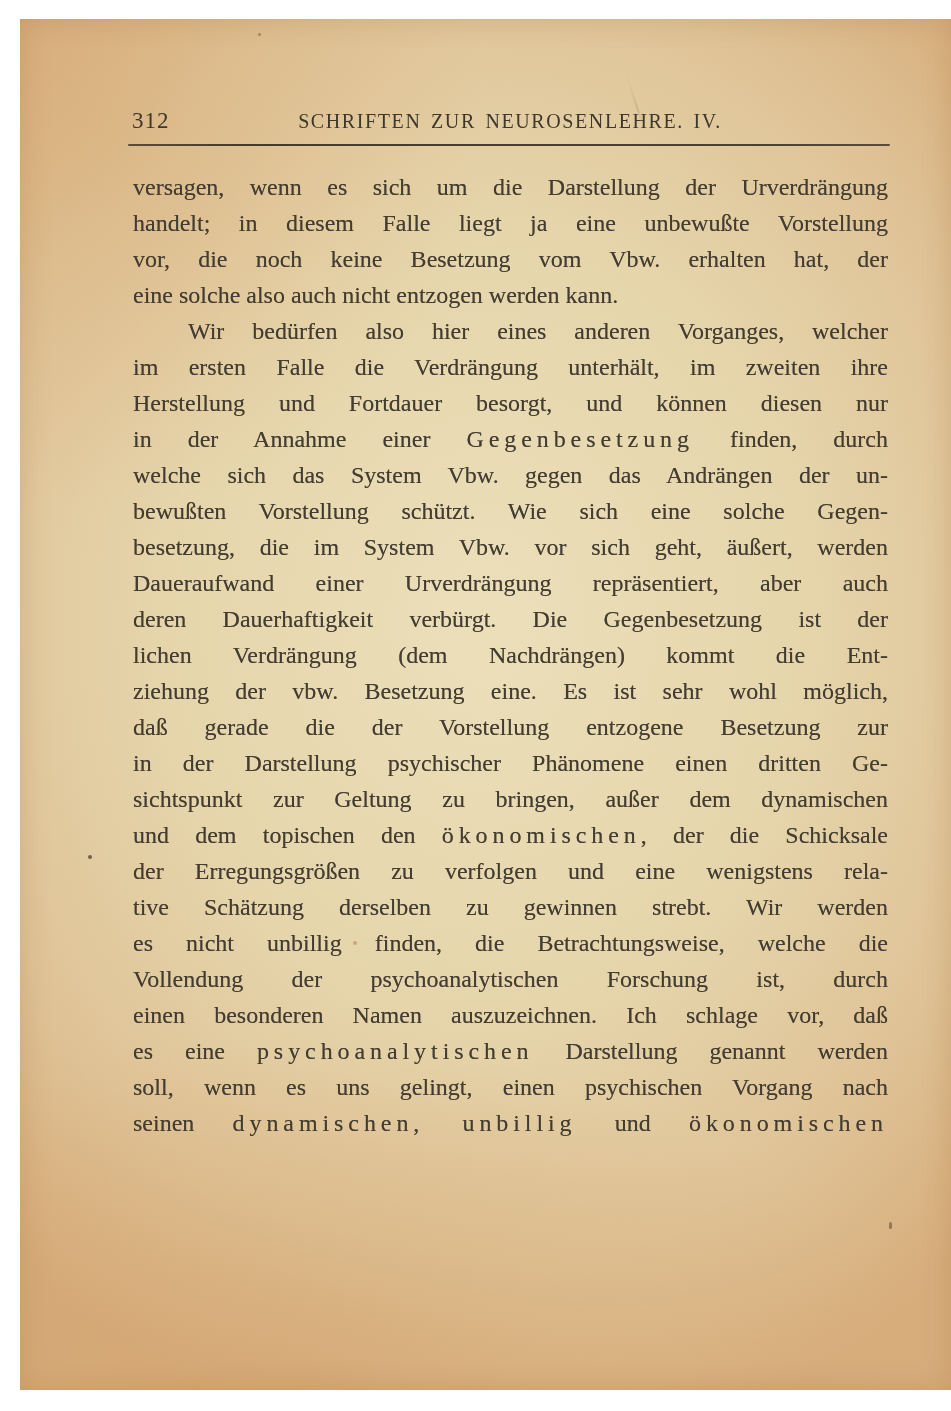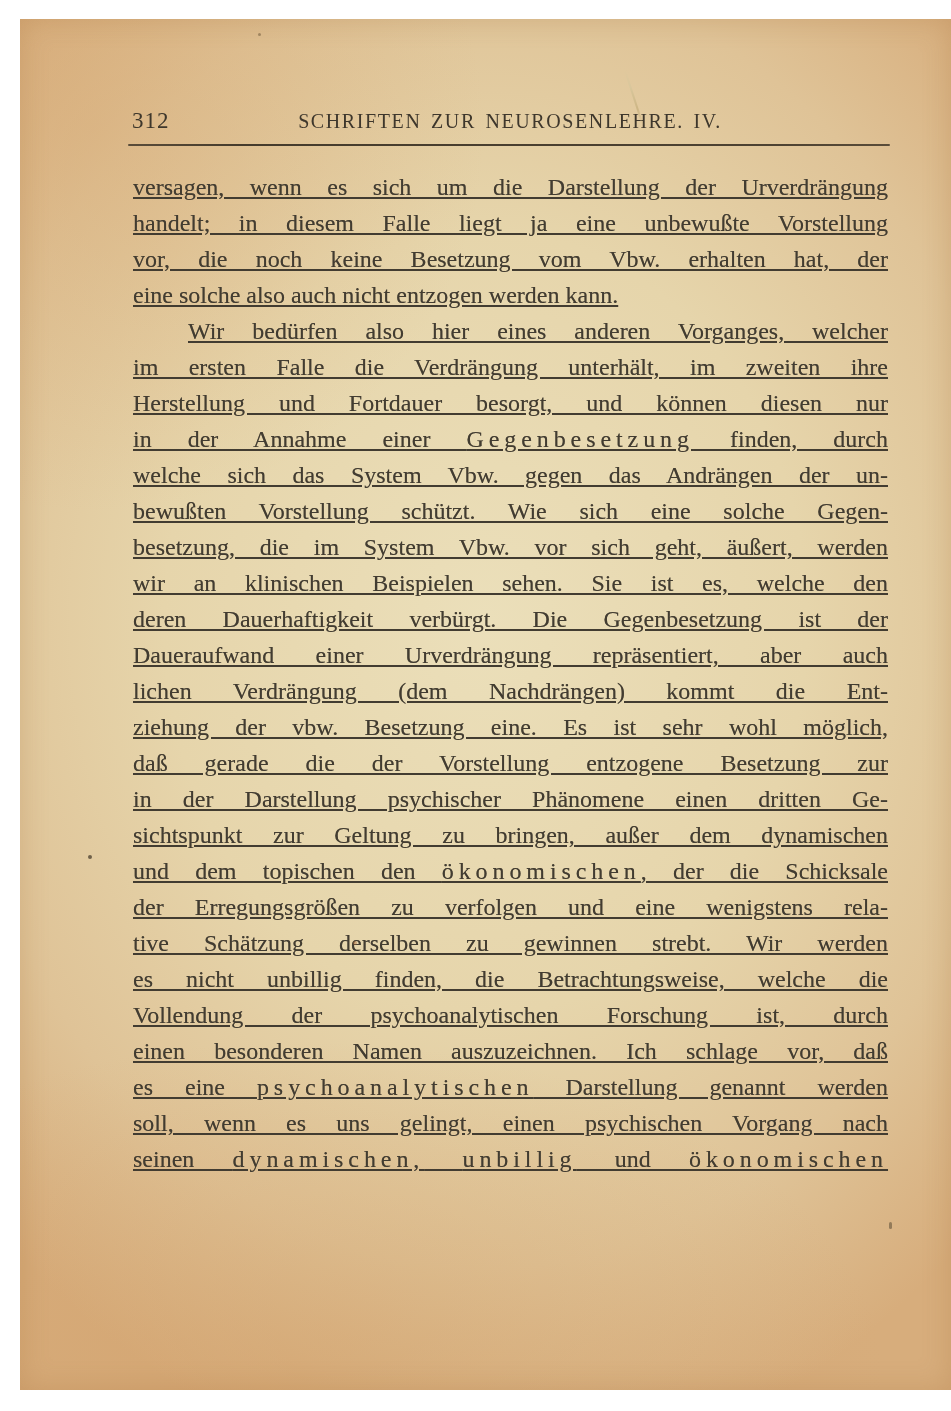--- a/index.html
+++ b/index.html
@@ -72,21 +72,20 @@
     font-size: 24px;
     line-height: 36px;
     text-shadow: 0 0 0.6px rgba(66,60,49,0.55);
   }
   .para { margin: 0; }
   .line {
     text-align: justify;
     text-align-last: justify;
     height: 36px;
     overflow: visible;
-    text-decoration: underline;
   }
   .line.end {
     text-align-last: left;
   }
   .line.indent {
     padding-left: 55px;
   }
   .sperr {
     letter-spacing: 0.205em;
   }
@@ -126,23 +125,22 @@
           <div class="line end"><span>eine solche also auch nicht entzogen werden kann.</span></div>
         </div>
         <div class="para">
           <div class="line indent"><span>Wir bedürfen also hier eines anderen Vorganges, welcher</span></div>
           <div class="line"><span>im ersten Falle die Verdrängung unterhält, im zweiten ihre</span></div>
           <div class="line"><span>Herstellung und Fortdauer besorgt, und können diesen nur</span></div>
           <div class="line"><span>in der Annahme einer </span><span class="sperr">Gegenbesetzung</span><span> finden, durch</span></div>
           <div class="line"><span>welche sich das System Vbw. gegen das Andrängen der un-</span></div>
           <div class="line"><span>bewußten Vorstellung schützt. Wie sich eine solche Gegen-</span></div>
           <div class="line"><span>besetzung, die im System Vbw. vor sich geht, äußert, werden</span></div>
-          <div class="line"><span>wir an klinischen Beispielen sehen. Sie ist es, welche den</span></div>
+          <div class="line"><span>Daueraufwand einer Urverdrängung repräsentiert, aber auch</span></div>
           <div class="line"><span>deren Dauerhaftigkeit verbürgt. Die Gegenbesetzung ist der</span></div>
-          <div class="line"><span>Daueraufwand einer Urverdrängung repräsentiert, aber auch</span></div>
           <div class="line"><span>lichen Verdrängung (dem Nachdrängen) kommt die Ent-</span></div>
           <div class="line"><span>ziehung der vbw. Besetzung eine. Es ist sehr wohl möglich,</span></div>
           <div class="line"><span>daß gerade die der Vorstellung entzogene Besetzung zur</span></div>
         </div>
         <div class="para">
           <div class="line"><span>in der Darstellung psychischer Phänomene einen dritten Ge-</span></div>
           <div class="line"><span>sichtspunkt zur Geltung zu bringen, außer dem dynamischen</span></div>
           <div class="line"><span>und dem topischen den </span><span class="sperr">ökonomischen</span><span>, der die Schicksale</span></div>
           <div class="line"><span>der Erregungsgrößen zu verfolgen und eine wenigstens rela-</span></div>
           <div class="line"><span>tive Schätzung derselben zu gewinnen strebt. Wir werden</span></div>

